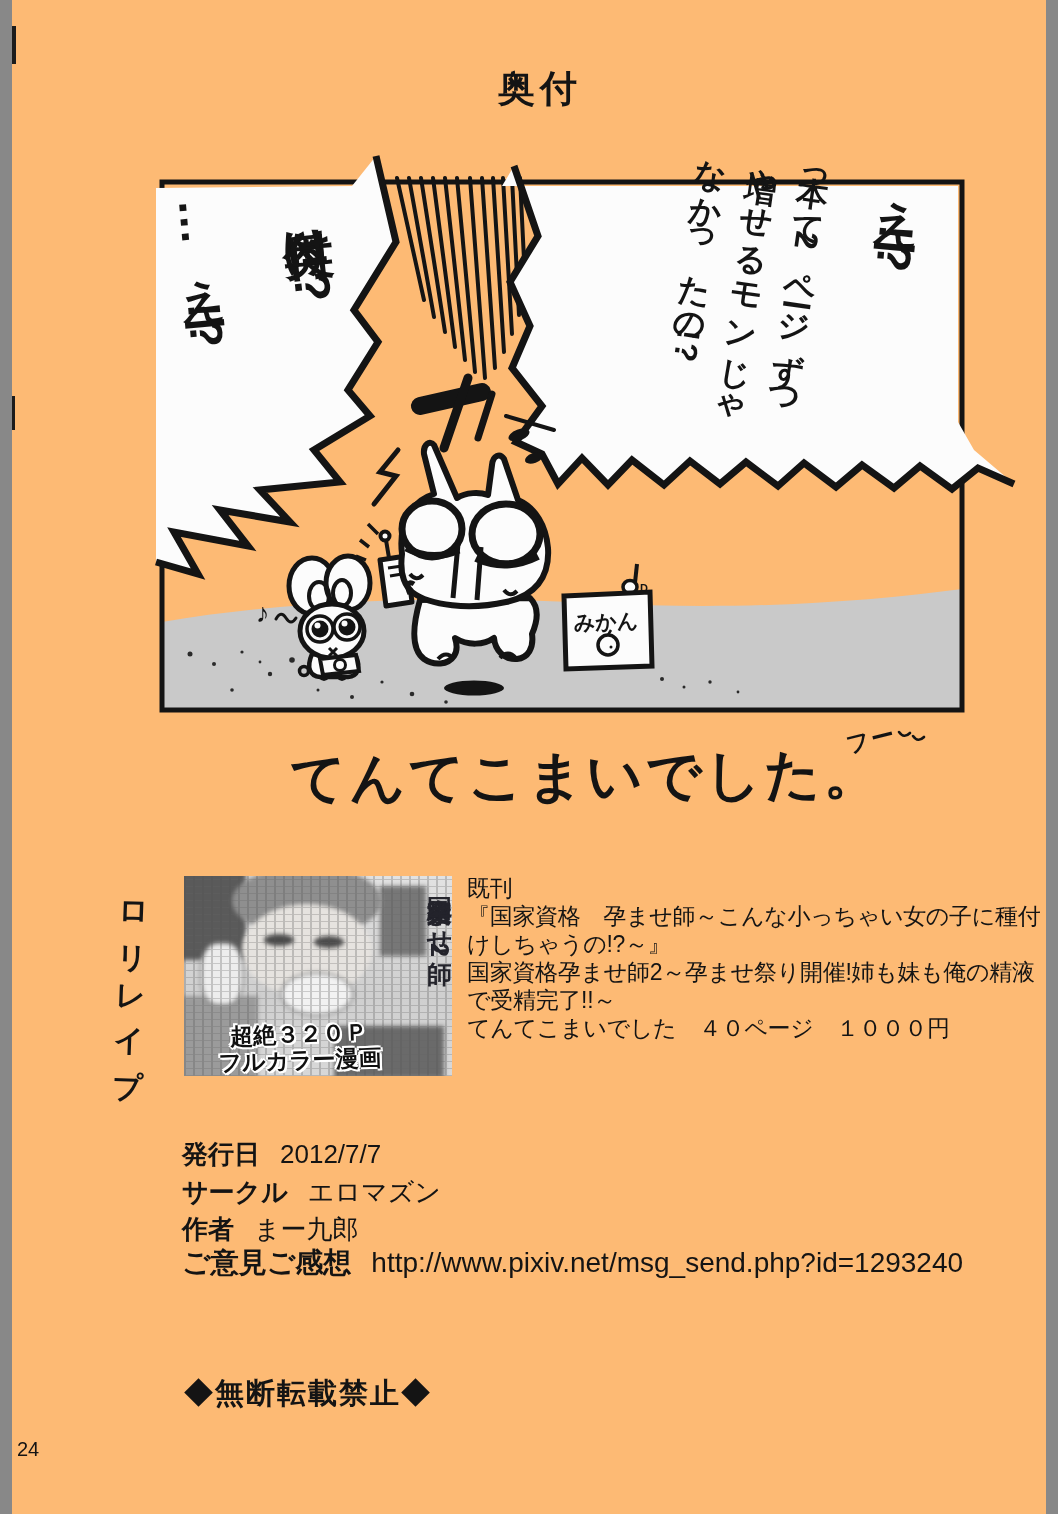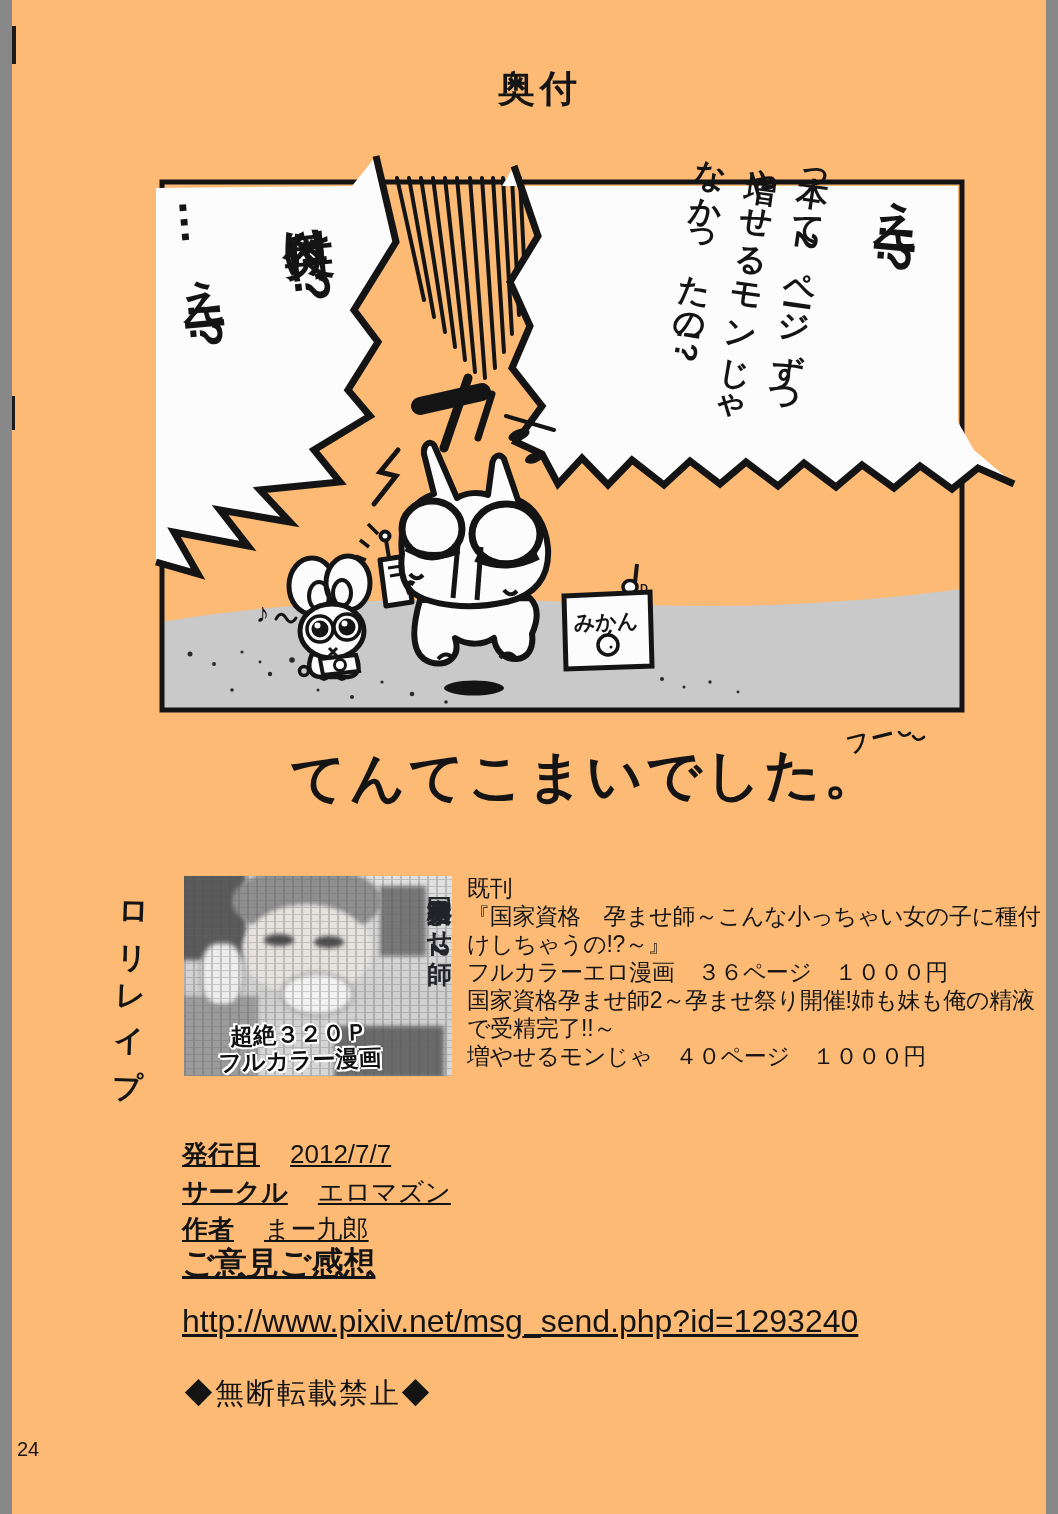--- a/index.html
+++ b/index.html
@@ -44,25 +44,25 @@
     color:#23232b;filter:blur(0.6px);letter-spacing:1px;line-height:1;}
   .t-badge{position:absolute;left:34px;bottom:2px;font-size:23px;font-weight:700;color:#101010;
     line-height:1.15;transform:rotate(-2deg);text-align:center;
     text-shadow:-2px 0 #fff,2px 0 #fff,0 -2px #fff,0 2px #fff,2px 2px #fff,-2px -2px #fff;}
   .margin-note{left:98px;top:882px;font-size:30px;font-weight:600;letter-spacing:7px;transform:rotate(2deg);}
   
   .works{left:455px;top:874px;font-size:23px;line-height:28px;letter-spacing:-0.3px;}
   .works .avail{margin-top:27px;}
   
   .colophon{left:170px;top:1136px;}
-  .c-row{display:flex;gap:30px;font-size:26px;font-weight:500;line-height:37.5px;white-space:nowrap;text-decoration:underline;}
-  .c-row.url{font-size:32px;line-height:28.5px;font-weight:500;flex-direction:column;}
+  .c-row{display:flex;gap:20px;font-size:26px;font-weight:500;line-height:37.5px;white-space:nowrap;}
+  .c-row.url{font-size:28px;line-height:28.5px;font-weight:500;}
   .c-row .lbl{font-weight:600;}
   
-  .footer-notice{left:172px;top:1374px;font-size:29px;font-weight:400;letter-spacing:2px;}
+  .footer-notice{left:172px;top:1374px;font-size:29px;font-weight:700;letter-spacing:2px;}
   .page-number{left:5px;top:1438px;font-size:20px;font-weight:400;}
   .edge-mark{background:#1c1c1c;}
 </style>
 </head>
 <body>
 
 <div class="page">
 
   <div class="abs edge-mark" style="left:0;top:26px;width:4px;height:38px;"></div>
   <div class="abs edge-mark" style="left:0;top:396px;width:3px;height:34px;"></div>
@@ -212,23 +212,22 @@
     <div class="t-noise abs" style="position:absolute;"></div>
     <div class="t-spine vtext">国家資格孕ませ師2</div>
     <div class="t-badge vtext" style="writing-mode:horizontal-tb;">超絶３２０Ｐ
 フルカラー漫画</div>
   </div>
   <div class="abs vtext margin-note hand">ロリレイプ</div>
 
   <div class="abs works">
     <div>既刊</div>
     <div>『国家資格　孕ませ師～こんな小っちゃい女の子に種付けしちゃうの!?～』</div>
-    <div>フルカラーエロ漫画　３６ページ　１０００円</div>
     <div>国家資格孕ませ師2～孕ませ祭り開催!姉も妹も俺の精液で受精完了!!～</div>
-    <div>増やせるモンじゃ　４０ページ　１０００円</div>
+    <div>てんてこまいでした　４０ページ　１０００円</div>
   </div>
 
   <div class="abs colophon">
     <div class="c-row">
       <span class="lbl">発行日</span>
       <span>2012/7/7</span>
     </div>
     <div class="c-row">
       <span class="lbl">サークル</span>
       <span>エロマズン</span>

